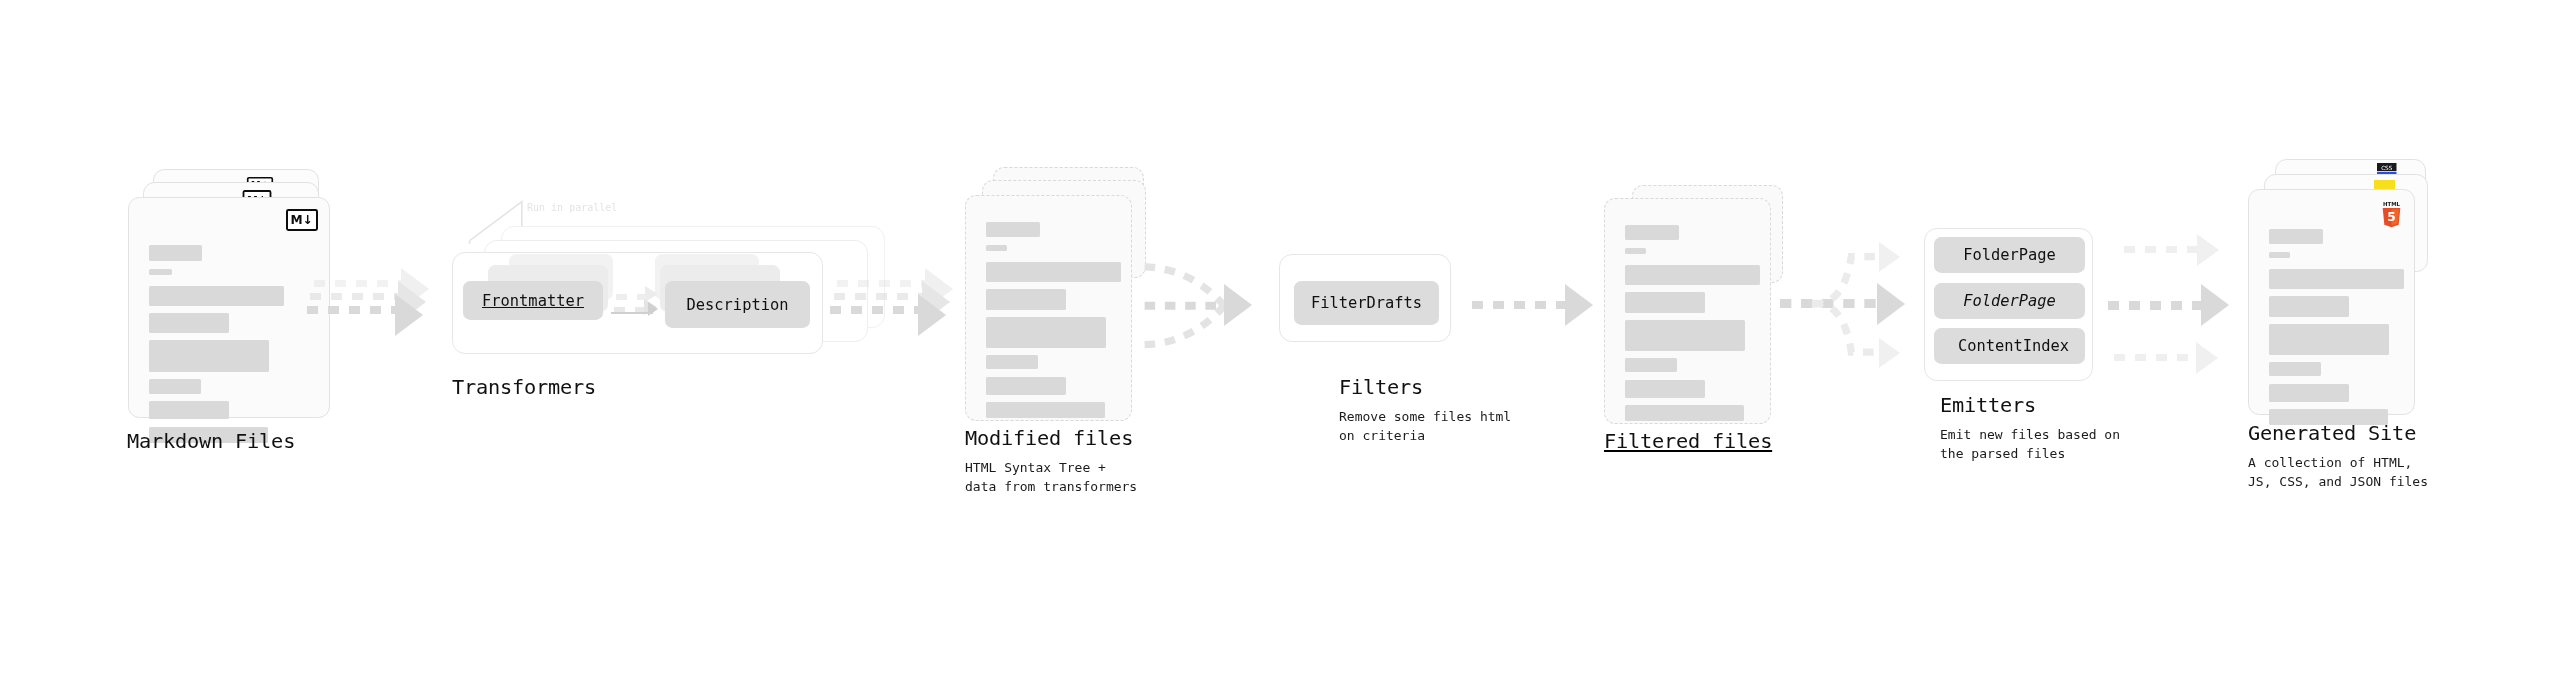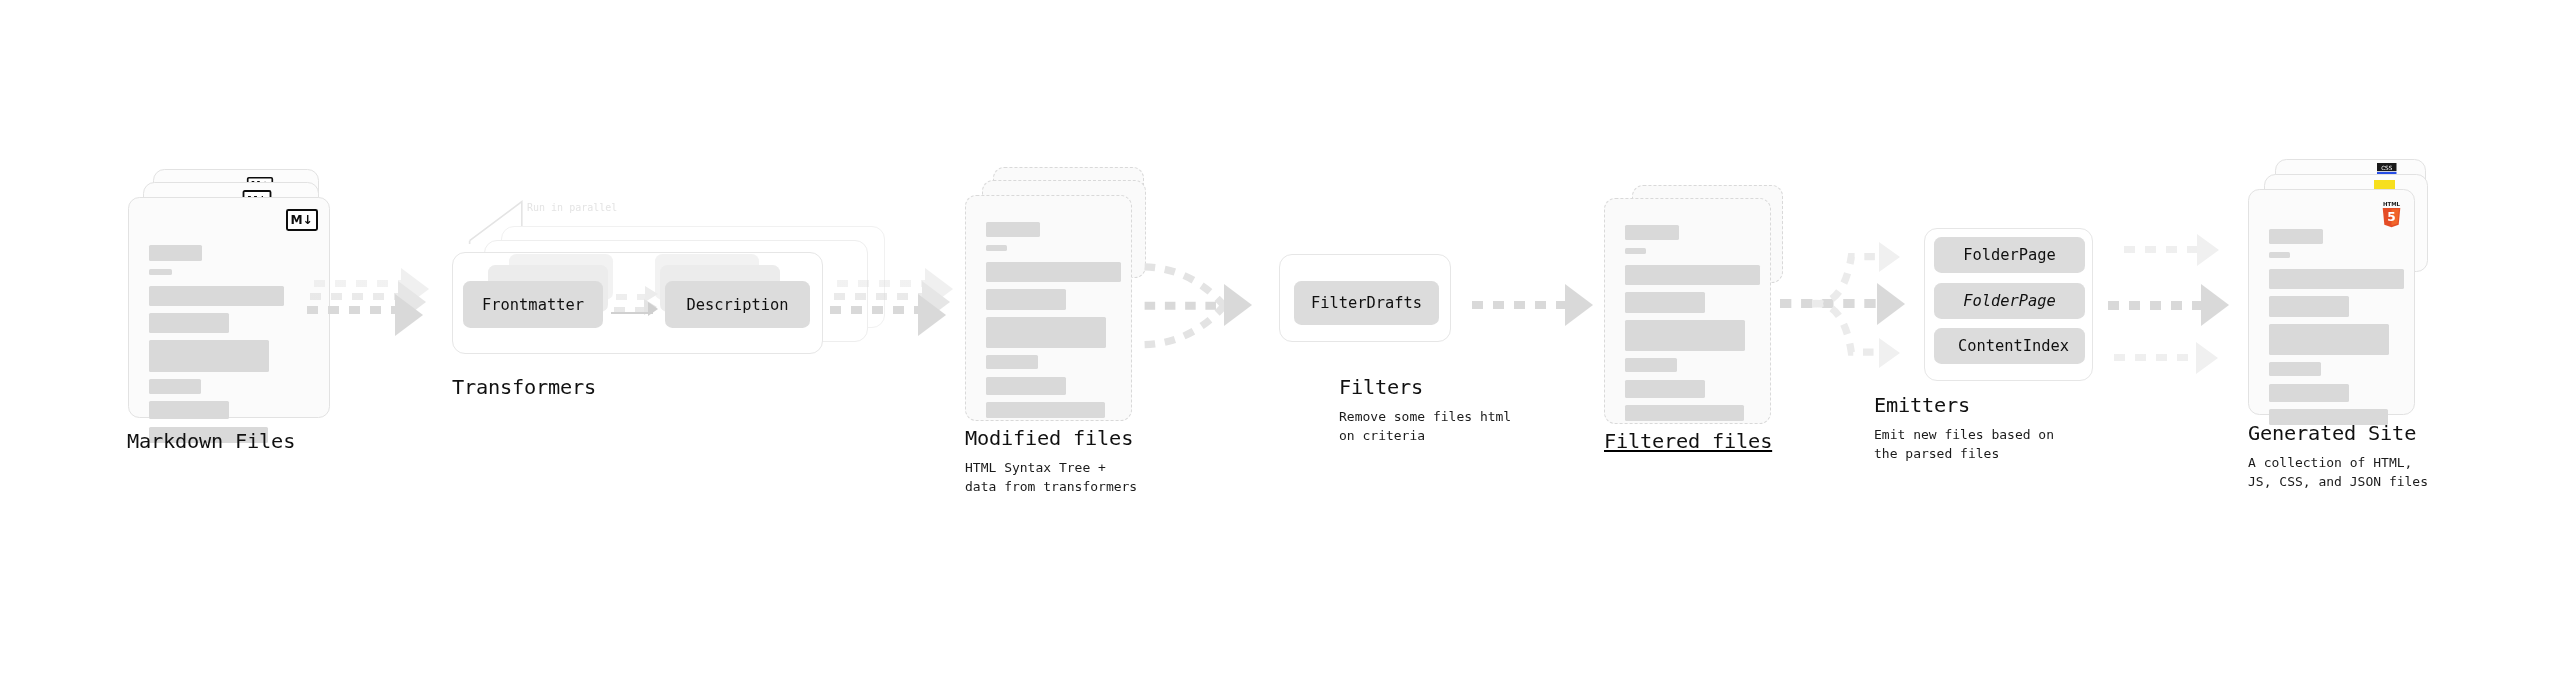--- a/index.html
+++ b/index.html
@@ -148,21 +148,21 @@
     <div class="chip ghost2" style="left:509px;top:254px;width:104px;height:46px;"></div>
     <div class="chip ghost2" style="left:655px;top:254px;width:104px;height:46px;"></div>
     <div class="chip ghost" style="left:488px;top:265px;width:120px;height:47px;"></div>
     <div class="chip ghost" style="left:660px;top:265px;width:120px;height:47px;"></div>
 
     <div class="dash" style="left:616px;top:294px;width:36px;opacity:.45;height:5.7px;"></div>
     <div class="dash" style="left:614px;top:307px;width:36px;opacity:.6;height:5.7px;"></div>
     <div class="tri sm" style="left:645px;top:286px;border-left-width:13px;border-top-width:8.1px;border-bottom-width:8.1px;"></div>
     <div class="tri sm" style="left:644px;top:299px;border-left-width:13px;border-top-width:8.1px;border-bottom-width:8.1px;border-left-color:#e4e4e4;"></div>
 
-    <div class="chip" style="left:463px;top:281px;width:140px;height:47px;">Frontmatter</div>
+    <div class="chip" style="left:463px;top:281px;width:140px;height:39px;text-decoration:underline;">Frontmatter</div>
 
     <div class="dash" style="left:611px;top:309px;width:42px;height:6.5px;background-image:none;background:#d0d0d0;height:1.6px;top:312px;"></div>
     <div class="tri" style="left:648px;top:302px;border-top-width:7.3px;border-bottom-width:7.3px;border-left-width:10.6px;border-left-color:#cfcfcf;"></div>
 
     <div class="chip" style="left:665px;top:281px;width:145px;height:47px;">Description</div>
 
     <div class="caption" style="left:452px;top:375px;">
       <div class="cap-title">Transformers</div>
     </div>
   </div>
@@ -254,21 +254,21 @@
     <div class="tri" style="left:1879px;top:242px;border-left-color:#f0f0f0;border-top-width:15.4px;border-bottom-width:15.4px;border-left-width:21px;"></div>
     <div class="tri" style="left:1879px;top:338px;border-left-color:#f0f0f0;border-top-width:15.4px;border-bottom-width:15.4px;border-left-width:21px;"></div>
   </div>
 
   <div>
     <div class="plugin-frame" style="left:1924px;top:228px;width:169px;height:153px;"></div>
     <div class="chip" style="left:1934px;top:237px;width:151px;height:36px;">FolderPage</div>
     <div class="chip" style="left:1934px;top:283px;width:151px;height:36px;font-style:italic;">FolderPage</div>
     <div class="chip" style="left:1934px;top:328px;width:151px;height:36px;padding-left:8px;">ContentIndex</div>
 
-    <div class="caption" style="left:1874px;top:393px;">
+    <div class="caption" style="left:1940px;top:393px;">
       <div class="cap-title">Emitters</div>
       <div class="cap-sub">Emit new files based on
 the parsed files</div>
     </div>
   </div>
 
   <div class="arrow">
     <div class="dash" style="left:2124px;top:246px;width:86px;opacity:.42;height:7.3px;"></div>
     <div class="dash" style="left:2108px;top:301px;width:106px;height:9px;"></div>
     <div class="dash" style="left:2114px;top:354px;width:94px;opacity:.42;height:7.3px;"></div>

